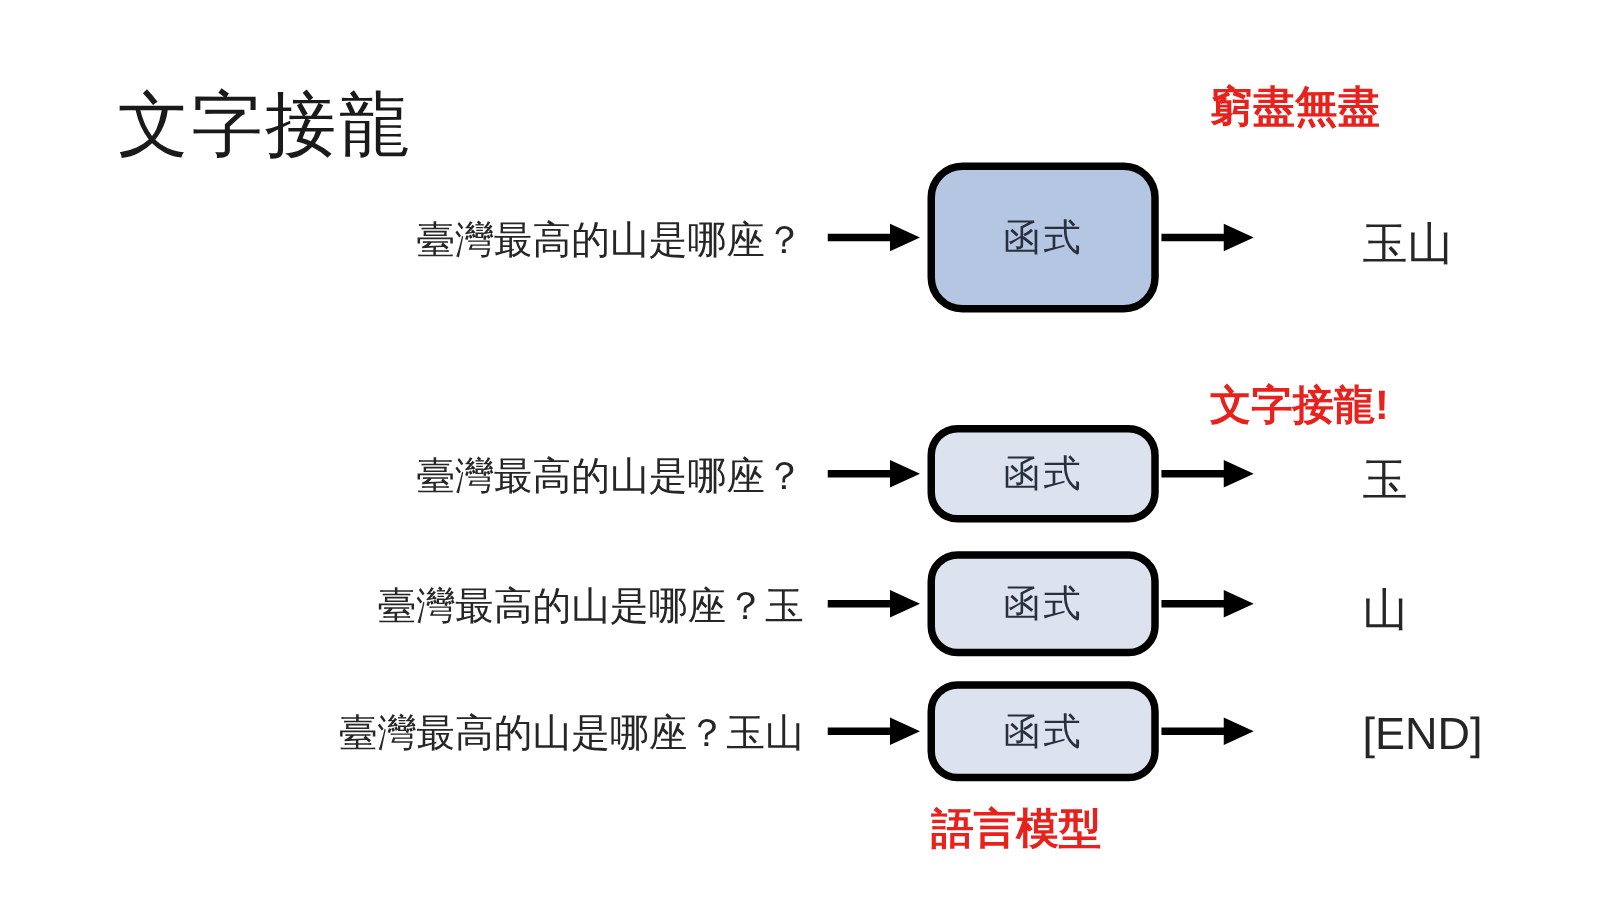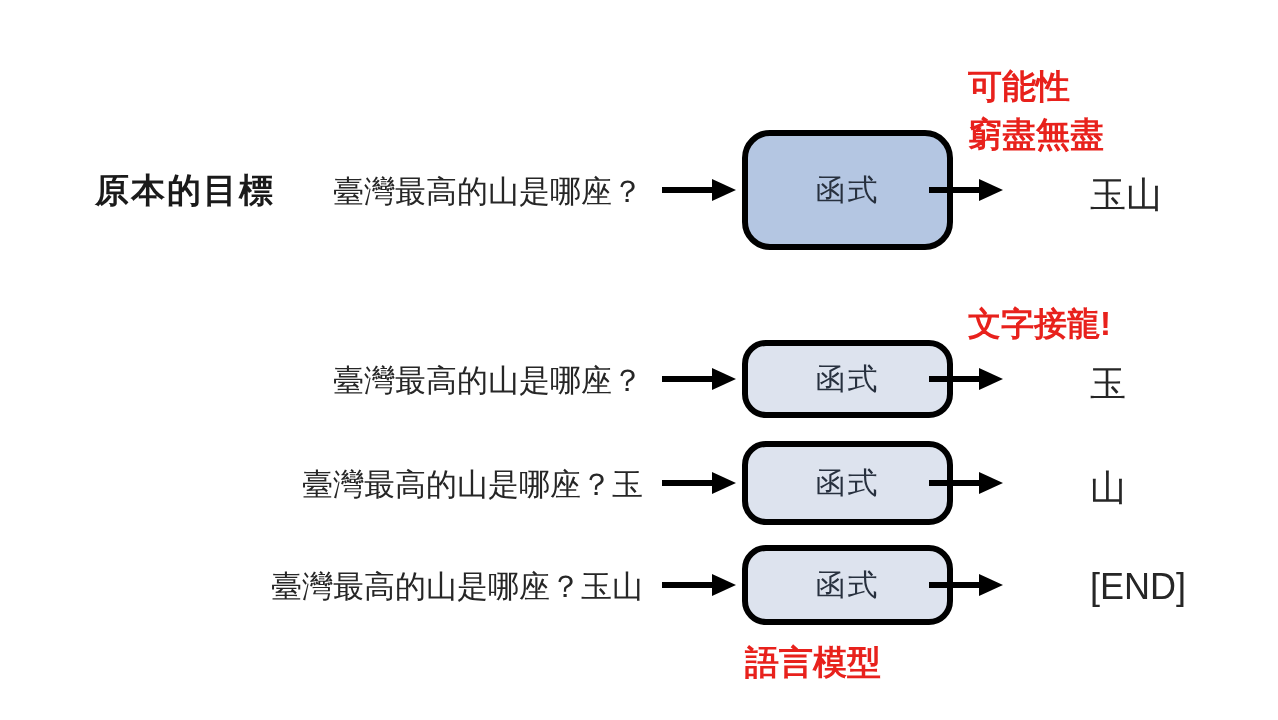--- a/index.html
+++ b/index.html
@@ -30,44 +30,43 @@
   .label-decompose { left: 95px; top: 270px; }
 
   .row-input {
     right: 635px; text-align: right;
     font-size: 31px; color: var(--text, #262626);
   }
   .row-output { left: 1064px; font-size: 36px; color: var(--text, #262626); margin-left: 26px; }
 
   .fn-box {
     position: absolute;
-    left: 742px; width: 211px;
+    left: 742px; width: 185px;
     border: 6px solid var(--box-border, #000);
     border-radius: 24px;
     box-sizing: border-box;
     display: flex; align-items: center; justify-content: center;
     background: var(--box-fill-light, #dde3ee);
   }
   .fn-box.primary { background: var(--box-fill-primary, #b4c6e2); border-radius: 28px; }
   .fn-box span { font-size: 30px; color: #27303e; letter-spacing: 2px; }
 
   .arrow { position: absolute; width: 74px; height: 24px; }
 </style>
 </head>
 <body>
 
 <div class="canvas">
 
+  <div class="abs title">文字接龍</div>
 
   <div class="abs red red-top-right">
-    <div>可能性</div>
     <div>窮盡無盡</div>
   </div>
 
-  <div class="abs black-label label-original">原本的目標</div>
 
   <div class="abs row-input" style="top:171px;">臺灣最高的山是哪座？</div>
   <svg class="arrow" style="left:662px; top:178px;" viewBox="0 0 74 24">
     <line x1="0" y1="12" x2="52" y2="12" stroke="#000" stroke-width="6"></line>
       <polygon points="50,1 74,12 50,23" fill="#000"></polygon>
   </svg>
   <div class="fn-box primary" style="top:130px; height:120px;">
     <span>函式</span>
   </div>
   <svg class="arrow" style="left:929px; top:178px;" viewBox="0 0 74 24">

